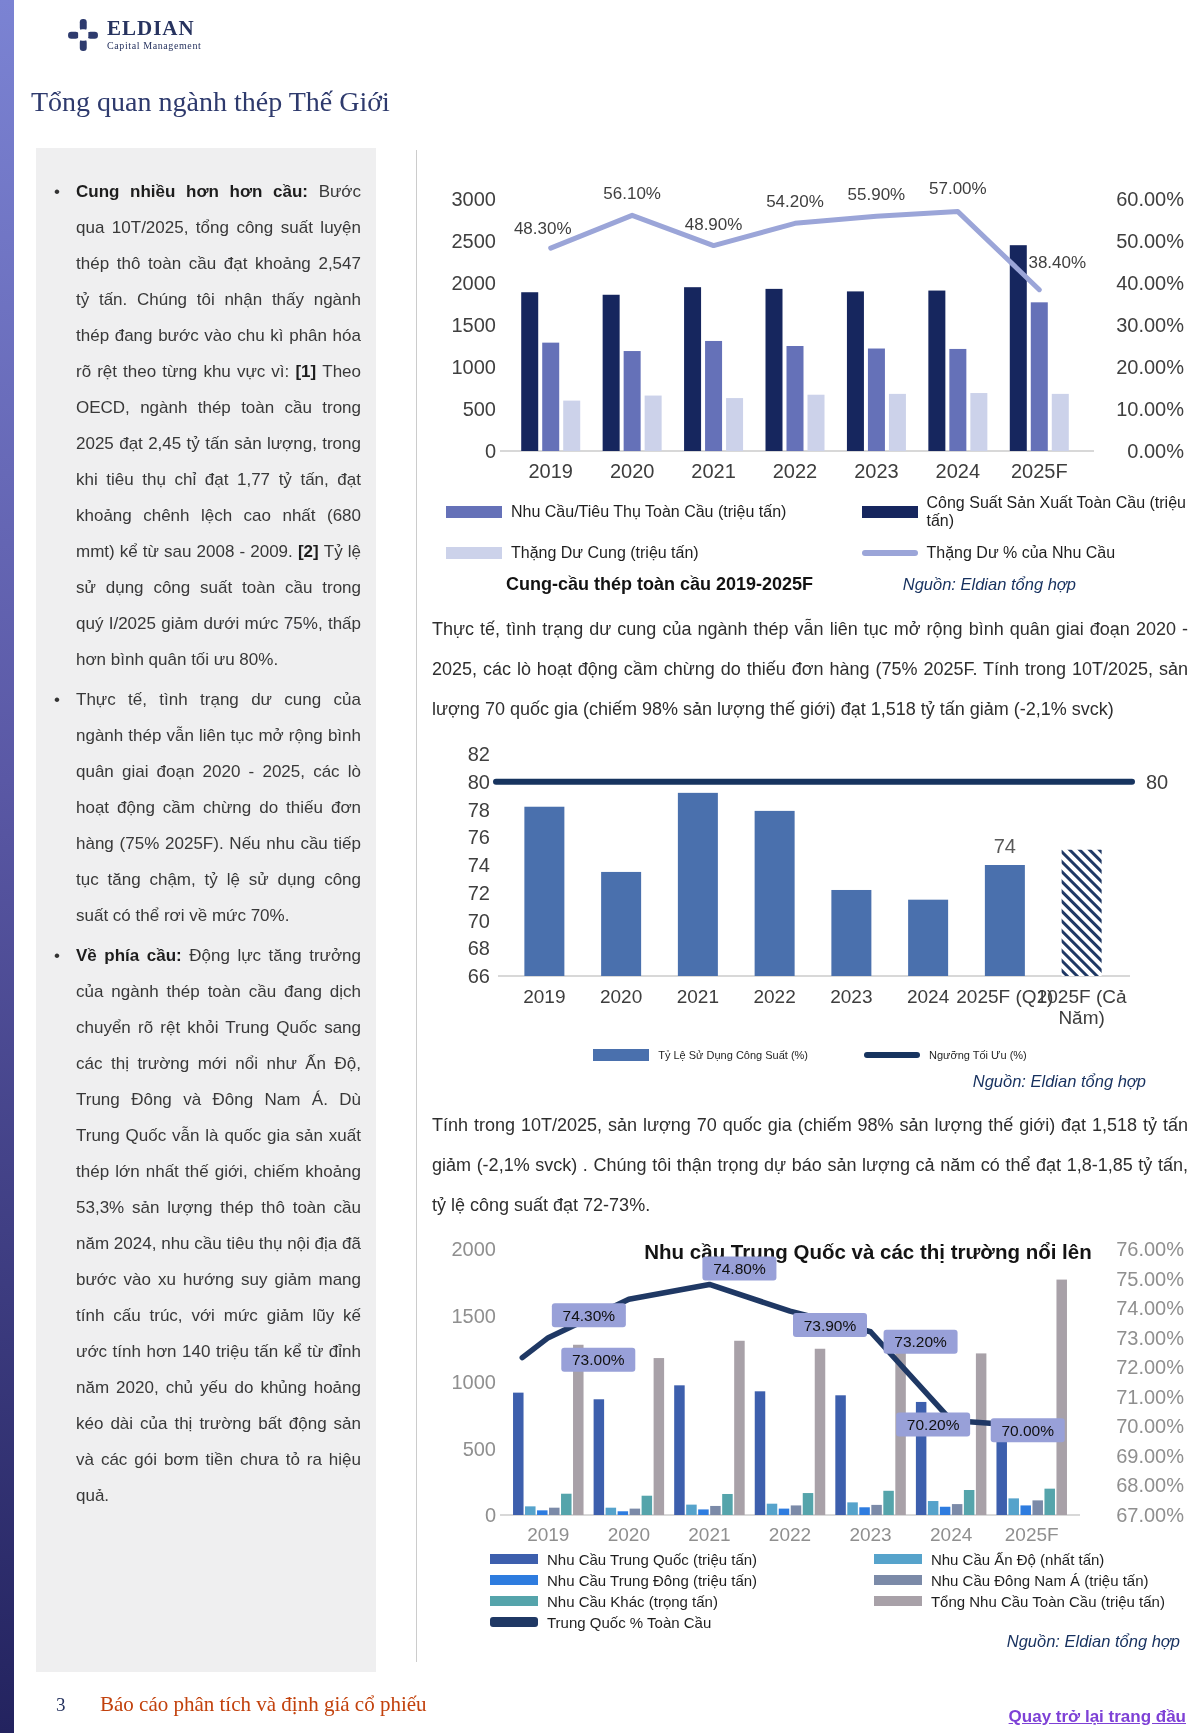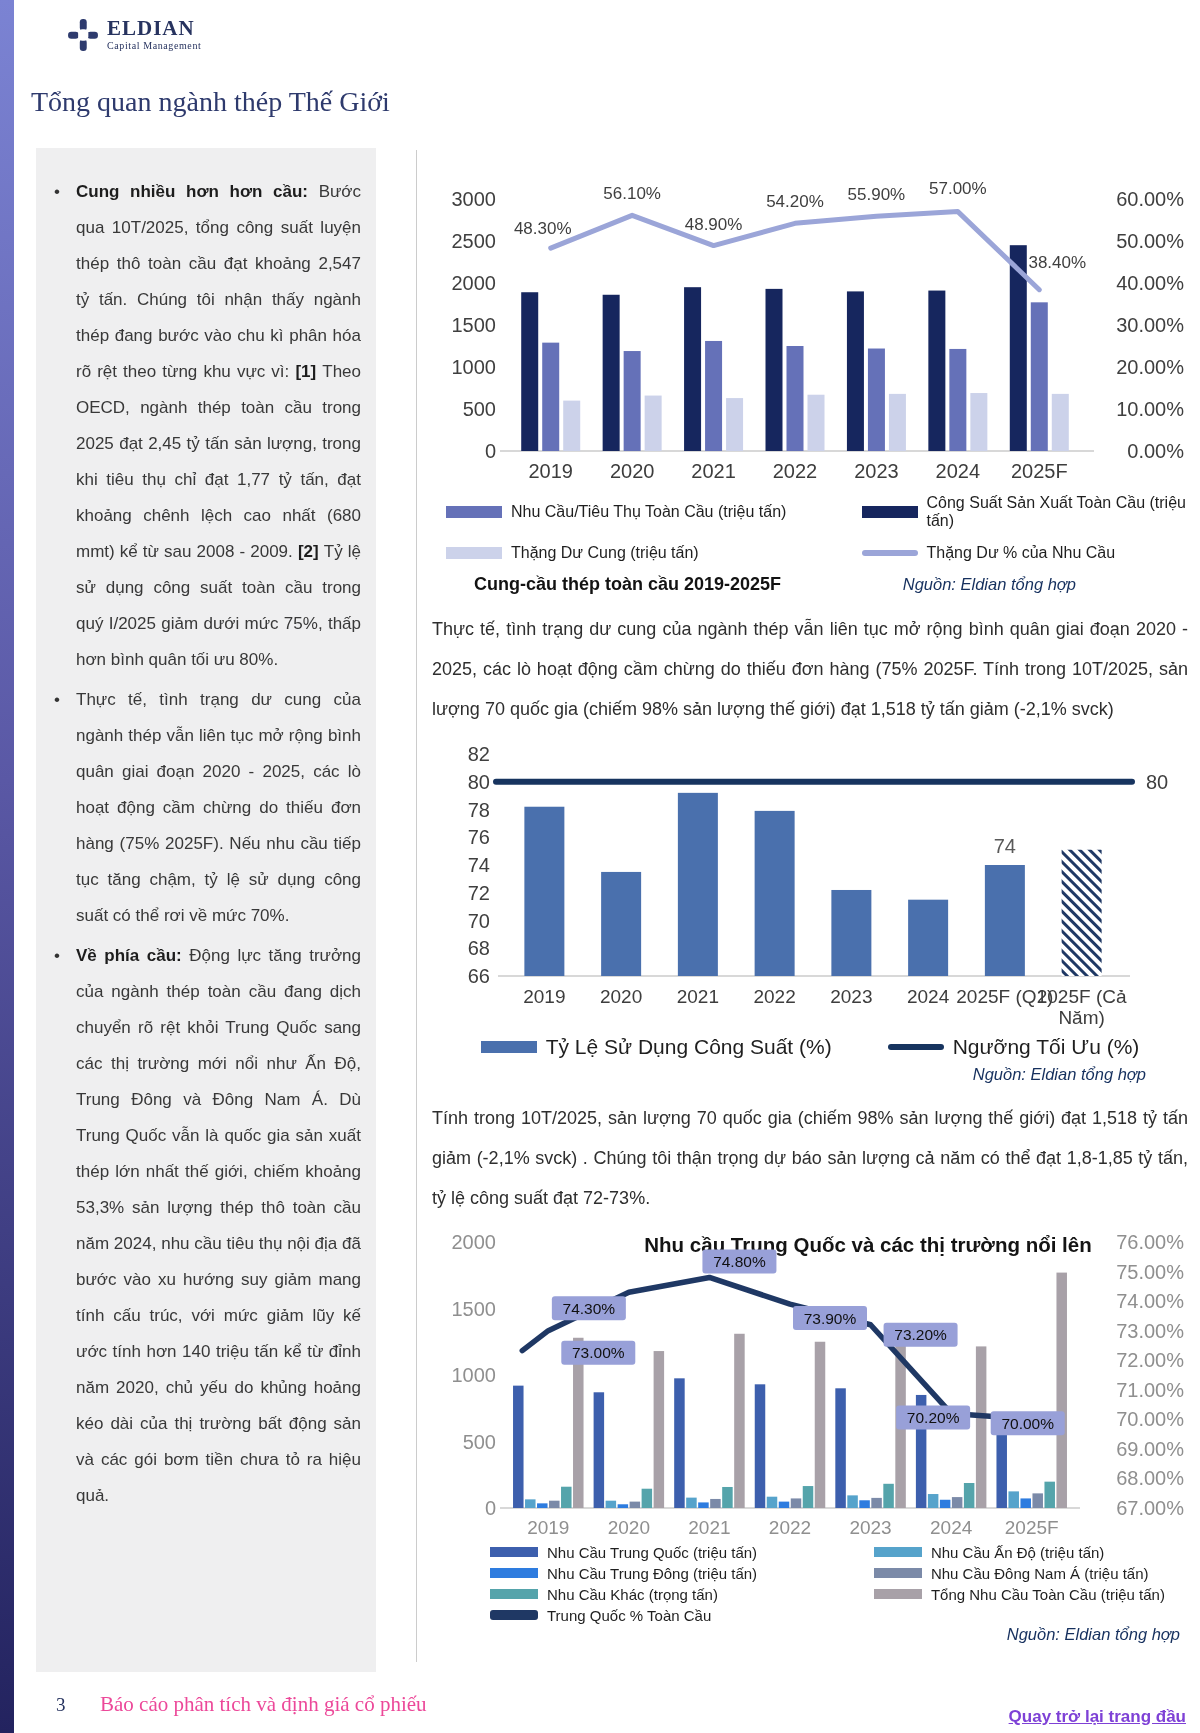--- a/index.html
+++ b/index.html
@@ -25,37 +25,37 @@
   
   .divider{position:absolute;left:416px;top:150px;width:1px;height:1512px;background:#cccccc;}
   
   main{position:absolute;left:432px;top:150px;width:756px;}
   svg.chart{display:block;}
   .legend{color:#1f1f1f;}
   .legend .leg-item{display:flex;align-items:center;gap:9px;min-height:22px;}
   .legend .swatch{display:inline-block;width:56px;height:12px;flex:0 0 56px;}
   .legend .swatch.line{height:6px;border-radius:3px;}
   #legend1{display:grid;grid-template-columns:56% 44%;row-gap:12px;margin:10px 0 0 14px;font-size:16px;}
-  #legend2{display:flex;justify-content:center;gap:56px;margin-top:4px;font-size:21px;}
+  #legend2{display:flex;justify-content:center;gap:56px;margin-top:13px;font-size:11px;}
   #legend3{display:grid;grid-template-columns:55% 45%;row-gap:1px;margin:2px 0 0 58px;font-size:15px;}
   #legend3 .swatch{width:48px;flex:0 0 48px;height:10px;}
   #legend3 .leg-item{min-height:20px;text-align:right;}
   .caption-row{display:flex;align-items:baseline;margin-top:10px;}
-  .caption{font-weight:bold;font-size:18px;color:#121212;margin-left:42px;}
+  .caption{font-weight:bold;font-size:18px;color:#121212;margin-left:74px;}
   .source{font-style:italic;font-size:16.5px;color:#16305e;}
   .caption-row .source{margin-left:auto;margin-right:112px;}
   .source.right{text-align:right;}
   .source.s2{margin:6px 42px 0 0;}
   .source.s3{margin:0 8px 0 0;}
   p.body-p{margin:14px 0 0 0;font-size:18px;line-height:40px;color:#2e2e2e;text-align:justify;}
   .chart-title{margin-top:14px;text-align:center;font-weight:bold;font-size:19px;color:#121212;}
   
   footer{position:absolute;left:0;top:1692px;width:1200px;height:40px;}
   .pageno{position:absolute;left:56px;top:2px;font-family:"Liberation Serif",serif;font-size:19px;color:#26335f;}
-  .foot-text{position:absolute;left:100px;top:0;font-family:"Liberation Serif",serif;font-size:21px;color:#ec4899;}
+  .foot-text{position:absolute;left:100px;top:0;font-family:"Liberation Serif",serif;font-size:21px;color:#c2410c;}
   a.back-link{position:absolute;right:14px;top:2px;font-size:17px;font-weight:600;
               text-decoration:underline;cursor:pointer;margin-top:13px;}
 </style>
 </head>
 <body>
 
 <div class="page">
   <div class="leftbar"></div>
 
   <div class="logo">
@@ -303,21 +303,21 @@
         <rect x="558.7142857142857" y="193.33333333333334" width="74" height="24" rx="3" fill="#98a0d8"></rect>
         <text x="595.7142857142857" y="210.83333333333334" font-size="15.5" fill="#101010" text-anchor="middle">70.00%</text>
       </svg>
     <div id="legend3" class="legend">
         <div class="leg-item">
           <span class="swatch" style="background: rgb(61, 95, 173);"></span>
           <span>Nhu Cầu Trung Quốc (triệu tấn)</span>
         </div>
         <div class="leg-item">
           <span class="swatch" style="background: rgb(86, 163, 203);"></span>
-          <span>Nhu Cầu Ấn Độ (triệu tấn)</span>
+          <span>Nhu Cầu Ấn Độ (nhất tấn)</span>
         </div>
         <div class="leg-item">
           <span class="swatch" style="background: rgb(46, 124, 223);"></span>
           <span>Nhu Cầu Trung Đông (triệu tấn)</span>
         </div>
         <div class="leg-item">
           <span class="swatch" style="background: rgb(123, 138, 168);"></span>
           <span>Nhu Cầu Đông Nam Á (triệu tấn)</span>
         </div>
         <div class="leg-item">

